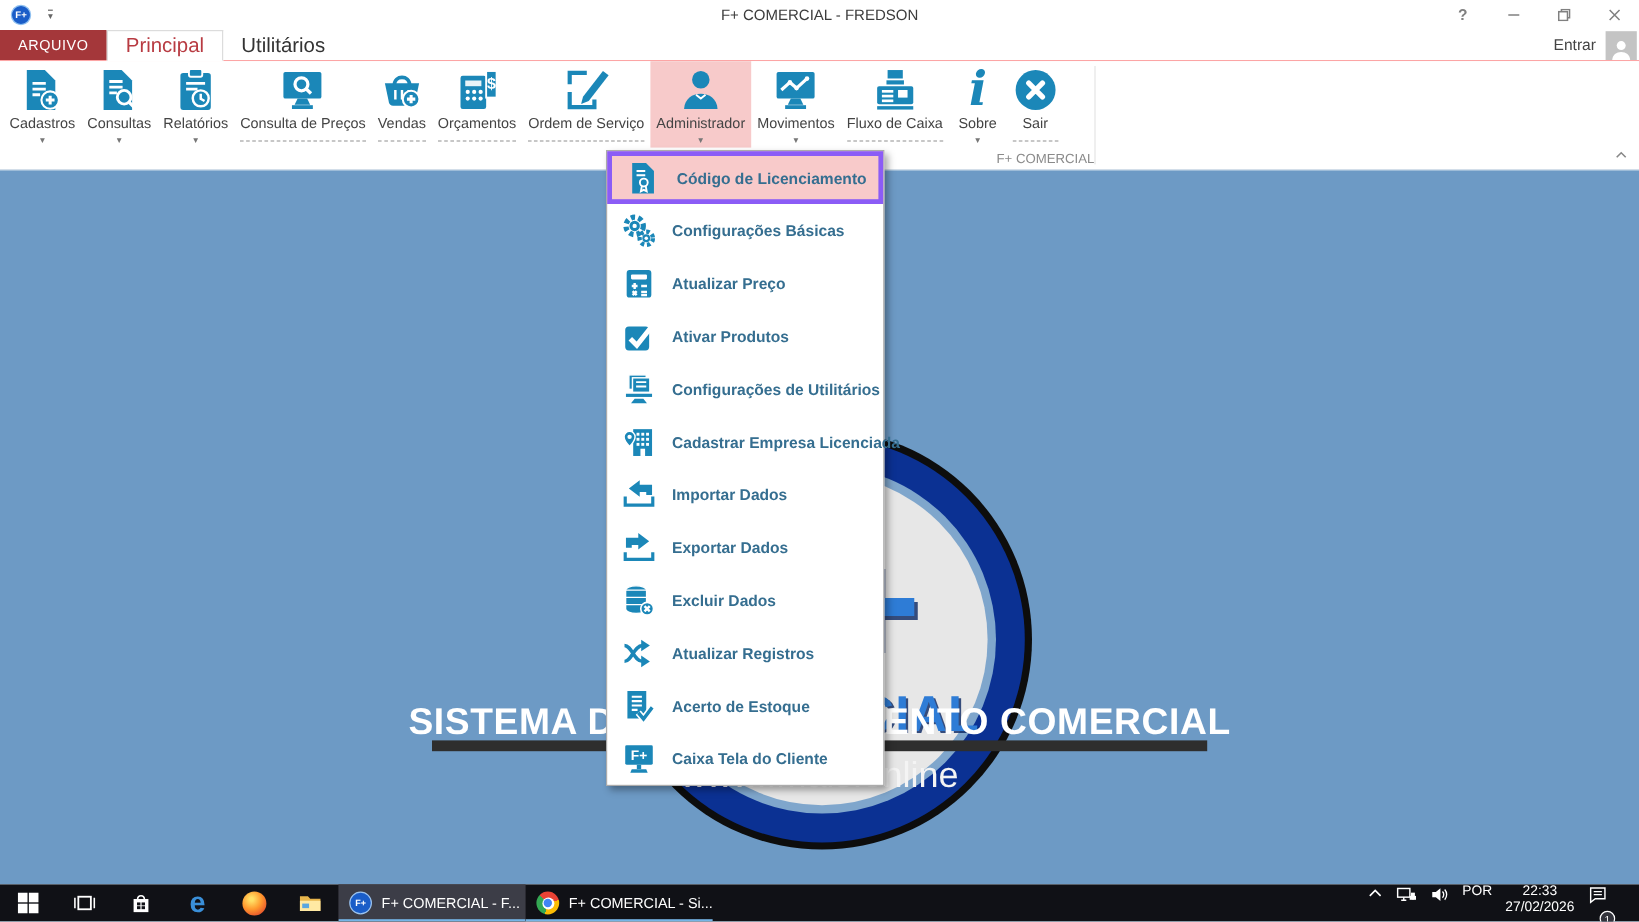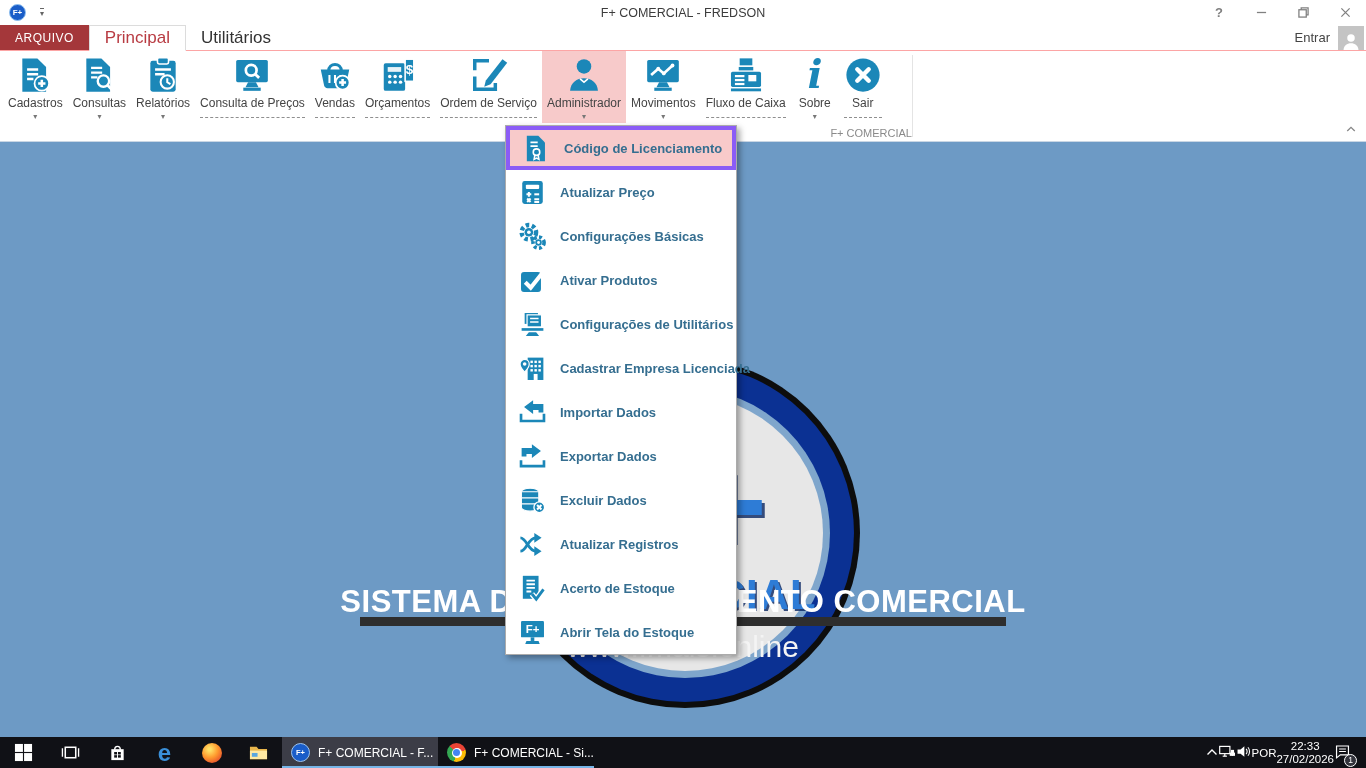--- a/index.html
+++ b/index.html
@@ -75,21 +75,21 @@
   .tb-app{width:156px;display:flex;align-items:center;gap:8px;padding:0 9px;position:relative;font-size:12px;white-space:nowrap;overflow:hidden}
   .tb-app .ul{position:absolute;left:0;right:0;bottom:0;height:2px;background:#76b5e7}
   .tb-app.focused{background:#3c3d47}
   .fp-ico{width:19px;height:19px;border-radius:50%;background:#1a5dc8;border:1.5px solid #9cc3ee;color:#fff;font-size:7.5px;
           font-weight:bold;display:flex;align-items:center;justify-content:center;flex:0 0 19px}
   .chrome{width:19px;height:19px;border-radius:50%;flex:0 0 19px;
           background:conic-gradient(from -45deg,#ea4335 0 120deg,#fbbc05 120deg 240deg,#34a853 240deg 360deg);
           display:flex;align-items:center;justify-content:center}
   .chrome .w{width:10px;height:10px;border-radius:50%;background:#fff;display:flex;align-items:center;justify-content:center}
   .chrome .b{width:7px;height:7px;border-radius:50%;background:#4285f4}
-  .tray{margin-left:auto;display:flex;align-items:center;padding-right:15px}
+  .tray{margin-left:auto;display:flex;gap:11px;padding-right:26px}
   .tray svg{width:17px;height:17px;stroke:#fff;fill:none;stroke-width:1.4}
   .tray .chev svg{width:12px;height:10px}
   .lang{font-size:11.5px}
   .clock{font-size:11.5px;text-align:center;line-height:13px}
   .notif{position:relative}
   .notif .badge{position:absolute;right:-6px;bottom:-4px;width:13px;height:13px;border-radius:50%;background:#33343c;
                 border:1px solid #fff;color:#fff;font-size:8.5px;display:flex;align-items:center;justify-content:center}
 </style>
 </head>
 <body>
@@ -493,32 +493,32 @@
 
 <div class="menu">
   <div class="mitem hl">
     <span class="micon"><svg>
           <use href="#s-license"></use>
         </svg></span>
     <span class="mlabel">Código de Licenciamento</span>
   </div>
   <div class="mitem">
     <span class="micon"><svg>
+          <use href="#s-gears"></use>
+        </svg></span>
+    <span class="mlabel">Configurações Básicas</span>
+  </div>
+  <div class="mitem">
+    <span class="micon"><svg>
           <use href="#s-calc"></use>
         </svg></span>
     <span class="mlabel">Atualizar Preço</span>
   </div>
   <div class="mitem">
     <span class="micon"><svg>
-          <use href="#s-gears"></use>
-        </svg></span>
-    <span class="mlabel">Configurações Básicas</span>
-  </div>
-  <div class="mitem">
-    <span class="micon"><svg>
           <use href="#s-check-sq"></use>
         </svg></span>
     <span class="mlabel">Ativar Produtos</span>
   </div>
   <div class="mitem">
     <span class="micon"><svg>
           <use href="#s-printer"></use>
         </svg></span>
     <span class="mlabel">Configurações de Utilitários</span>
   </div>
@@ -555,21 +555,21 @@
   <div class="mitem">
     <span class="micon"><svg>
           <use href="#s-doc-check"></use>
         </svg></span>
     <span class="mlabel">Acerto de Estoque</span>
   </div>
   <div class="mitem">
     <span class="micon"><svg>
           <use href="#s-client-screen"></use>
         </svg></span>
-    <span class="mlabel">Abrir Tela do Estoque</span>
+    <span class="mlabel">Caixa Tela do Cliente</span>
   </div>
 </div>
 
 <div class="taskbar">
   <div class="tb-ico">
       <svg viewBox="0 0 20 20">
         <use href="#s-start"></use>
       </svg>
     </div>
   <div class="tb-ico">

